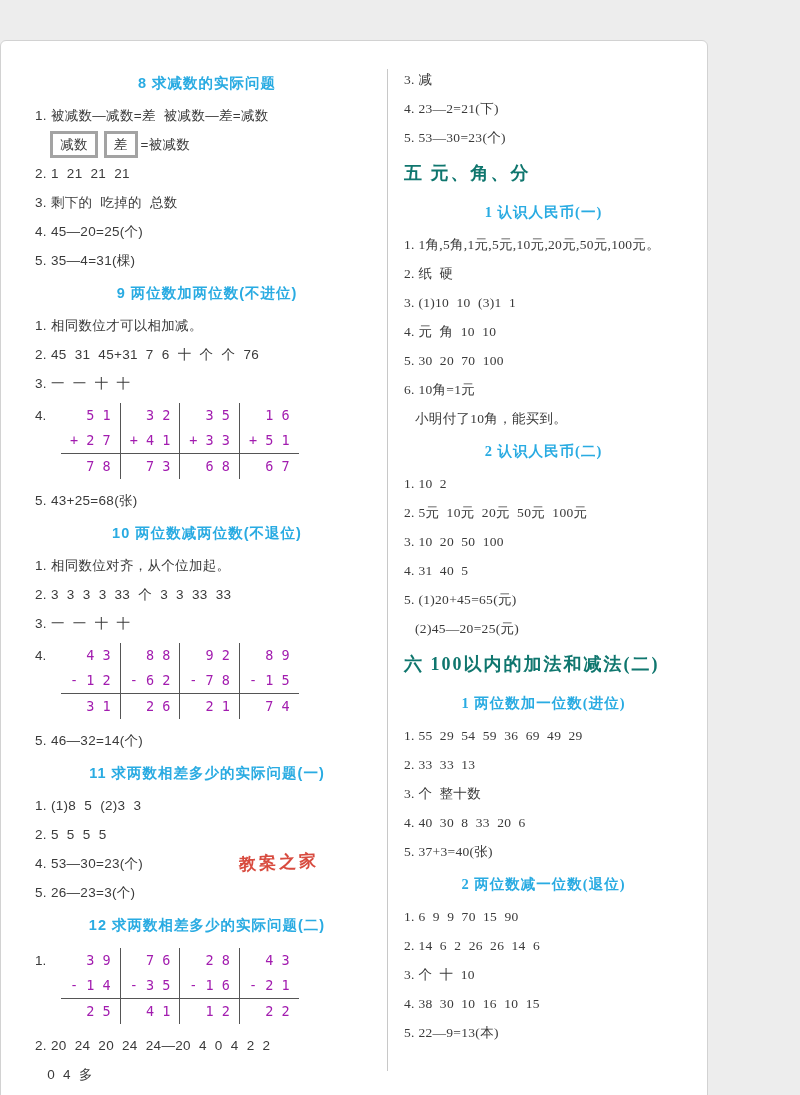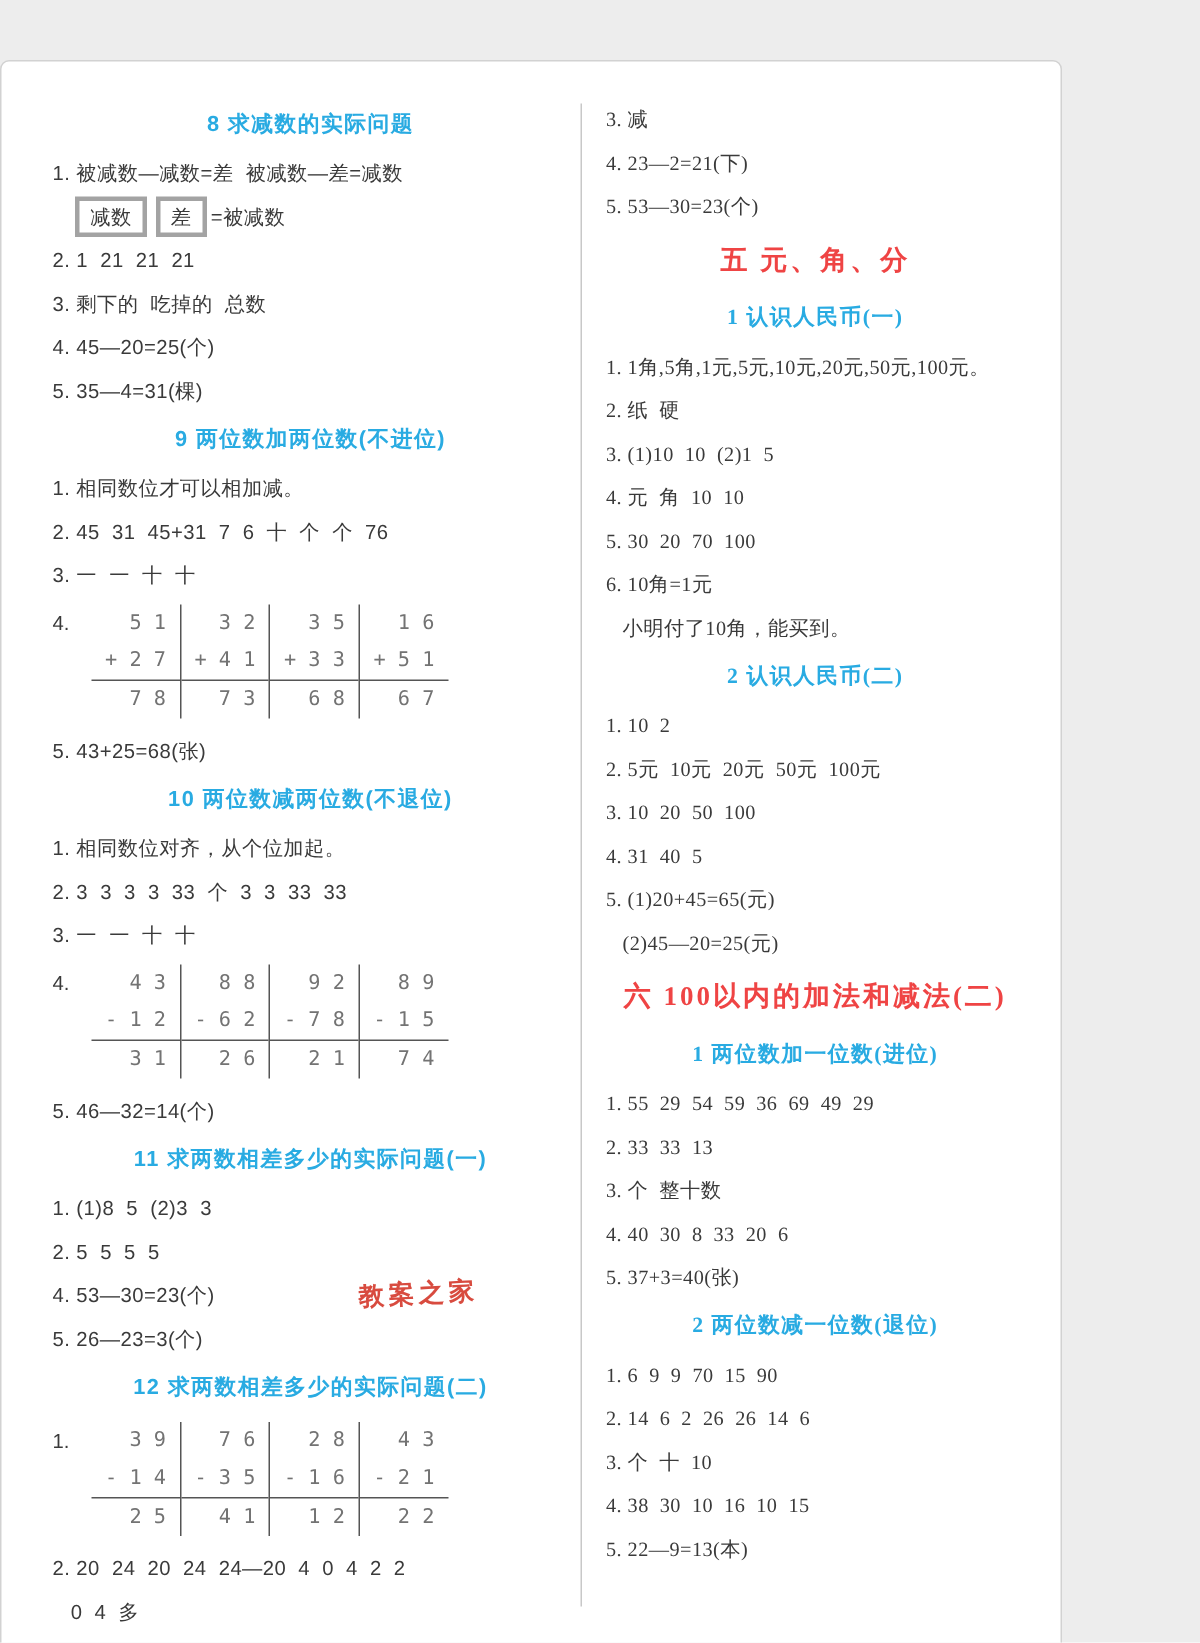--- a/index.html
+++ b/index.html
@@ -9,29 +9,29 @@
           border:1px solid #d2d2d2; border-radius:6px; overflow:hidden;margin-top:40px; }
   .columns { display:flex; padding:24px 24px 0 34px; height:1030px; }
   .col { font-size:13.5px; color:#3a3a3a; }
   .col-left { width:352px; padding-right:8px; }
   .col-divider { width:1px; background:#c8c8c8; align-self:stretch; margin-top:4px; }
   .col-right { flex:1; padding-left:16px;font-family:Liberation Serif, serif; }
 
   .ans-line { white-space:pre-wrap; line-height:29px; letter-spacing:.3px; }
   .sec-heading { color:#29abe2; font-weight:bold; text-align:center;
                  font-size:14.5px; line-height:36px; letter-spacing:1px; }
-  .unit-heading { color:#ef4444; font-weight:bold; text-align:center;
+  .unit-heading { color:#0f766e; font-weight:bold; 
                   font-size:18px; line-height:42px; letter-spacing:2px; }
 
   .vmath { display:flex; align-items:flex-start; margin:5px 0 7px 0; }
   .vm-label { width:26px; line-height:26px; }
   .vm-problem { border-right:1.5px solid #555; }
   .vm-problem:last-child { border-right:none; }
   .vm-row { font-family:"DejaVu Sans Mono", monospace; white-space:pre;
-            line-height:25px; padding:0 9px; font-size:13.5px; color:#737373; }
+            line-height:25px; padding:0 9px; font-size:13.5px; color:#a21caf; }
   .vm-mid { border-bottom:1.5px solid #555; }
 
   .boxed { display:inline-block; border:3px solid #a3a3a3; padding:0 7px;
            line-height:21px; margin:0 3px; }
 
   .watermark { position:absolute; left:238px; top:810px; color:#d84b3f;
                font-weight:bold; font-size:17px; transform:rotate(-3deg);
                letter-spacing:3px; }
   .footer-line { position:absolute; bottom:36px; left:40px; right:40px;
                  height:1px; background:#e3e3e3; }
@@ -141,21 +141,21 @@
       </div>
     <div class="col-divider"></div>
     <div class="col col-right" id="col-right">
         <div class="ans-line">3. 减</div>
         <div class="ans-line">4. 23—2=21(下)</div>
         <div class="ans-line">5. 53—30=23(个)</div>
         <div class="unit-heading">五  元、角、分</div>
         <div class="sec-heading">1  认识人民币(一)</div>
         <div class="ans-line">1. 1角,5角,1元,5元,10元,20元,50元,100元。</div>
         <div class="ans-line">2. 纸  硬</div>
-        <div class="ans-line">3. (1)10  10  (2)1  5</div>
+        <div class="ans-line">3. (1)10  10  (3)1  1</div>
         <div class="ans-line">4. 元  角  10  10</div>
         <div class="ans-line">5. 30  20  70  100</div>
         <div class="ans-line">6. 10角=1元</div>
         <div class="ans-line">   小明付了10角，能买到。</div>
         <div class="sec-heading">2  认识人民币(二)</div>
         <div class="ans-line">1. 10  2</div>
         <div class="ans-line">2. 5元  10元  20元  50元  100元</div>
         <div class="ans-line">3. 10  20  50  100</div>
         <div class="ans-line">4. 31  40  5</div>
         <div class="ans-line">5. (1)20+45=65(元)</div>

